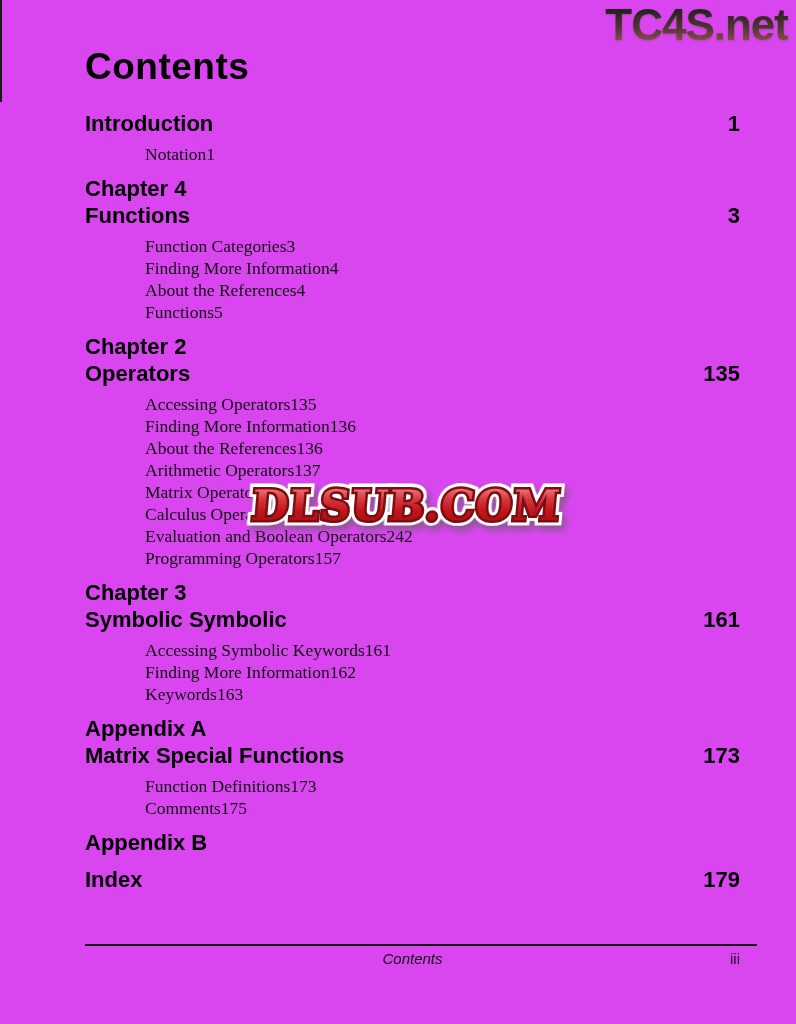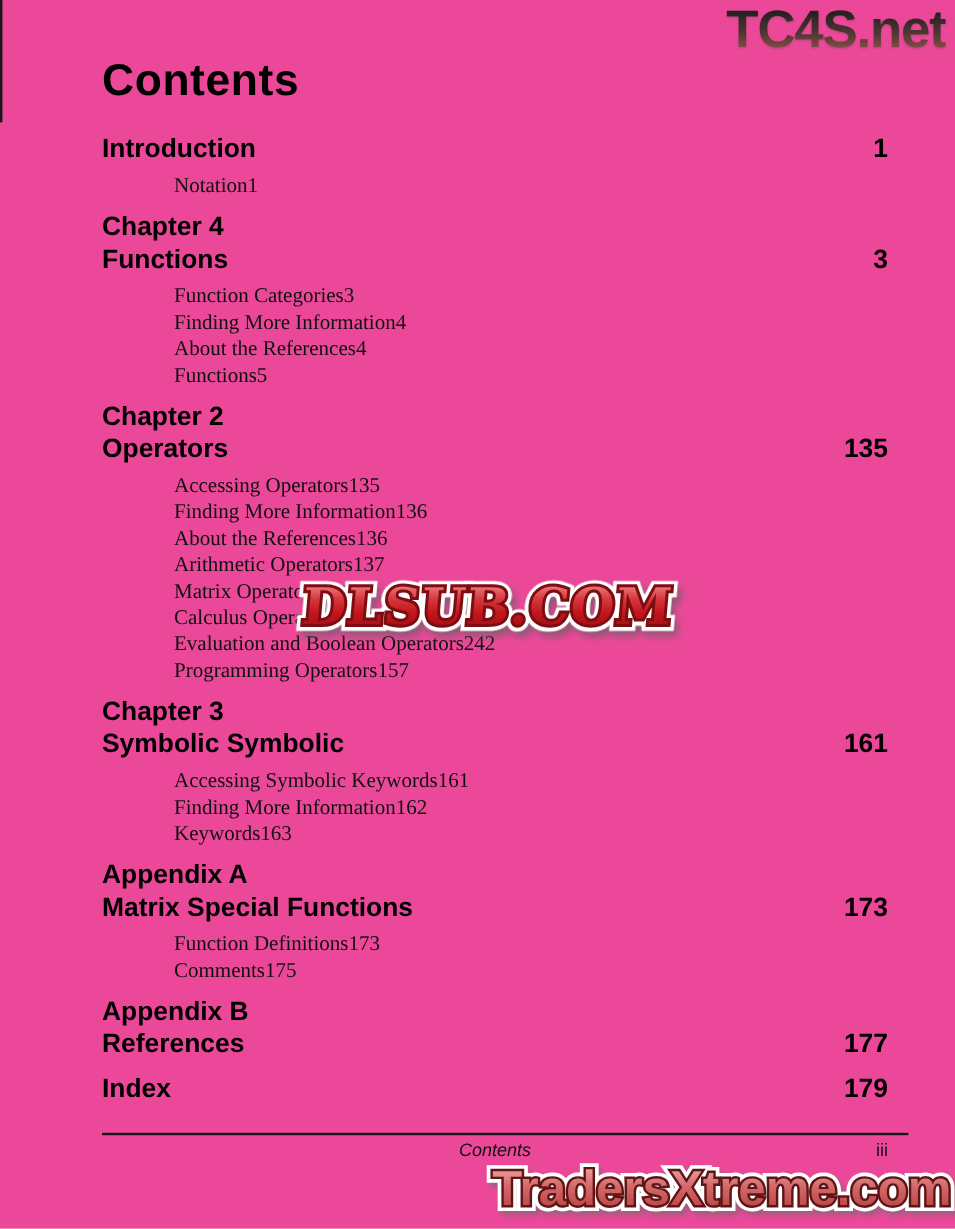--- a/index.html
+++ b/index.html
@@ -1,17 +1,17 @@
 <!DOCTYPE html>
 <html style="--tc-top: #262222; --tc-bottom: #96544d; --dl-fill: #c3161c; --dl-outline: #7e0d12; --tx-fill: #d4696a; --tx-outline: #5f1415;"><head>
 <meta charset="utf-8">
 <style>
   html,body{margin:0;padding:0;background:#ffffff;}
   .doc{
-    position:relative;width:796px;height:1024px;background:#ec4899;overflow:hidden;
+    position:relative;width:796px;height:1024px;background:#d946ef;overflow:hidden;
     font-family:"Liberation Sans",sans-serif;color:#000;
   }
   .edge-mark{position:absolute;left:0;top:0;width:2px;height:102px;background:#181818;}
 
   
   .content{position:absolute;left:85px;top:0;width:655px;}
   .title{
     margin:0 0 22px 0;padding-top:46px;
     font-size:37px;font-weight:bold;line-height:42px;letter-spacing:.5px;color:#000;
   }
@@ -210,24 +210,20 @@
             <div class="entry-row">
               <span class="entry-label">Comments</span>
               <span class="entry-page">175</span>
             </div>
           </div>
         </div>
         <div class="toc-section">
           <div class="heading-row">
             <span class="heading-label">Appendix B</span>
           </div>
-          <div class="heading-row">
-            <span class="heading-label">References</span>
-            <span class="heading-page">177</span>
-          </div>
         </div>
         <div class="toc-section">
           <div class="heading-row">
             <span class="heading-label">Index</span>
             <span class="heading-page">179</span>
           </div>
         </div>
       </div>
   </div>
 
@@ -236,19 +232,14 @@
     <span class="layer dark">DLSUB.COM</span>
     <span class="layer fill">DLSUB.COM</span>
   </div>
 
   <div class="footer-rule"></div>
   <div class="footer-row">
     <span class="footer-label">Contents</span>
     <span class="footer-page">iii</span>
   </div>
 
-  <div class="wm wm-traders">
-    <span class="layer base">TradersXtreme.com</span>
-    <span class="layer dark">TradersXtreme.com</span>
-    <span class="layer fill">TradersXtreme.com</span>
-  </div>
 
 </div>
 
 </body></html>

